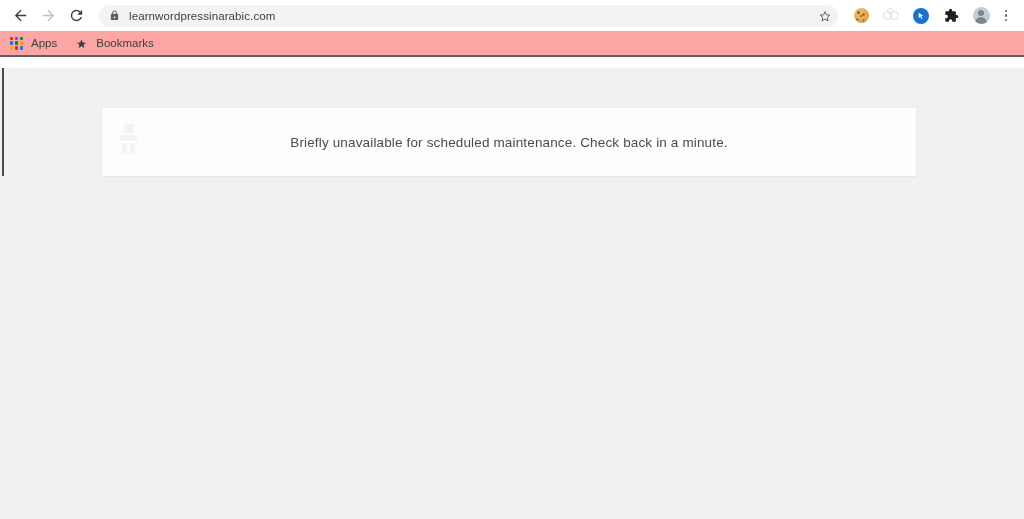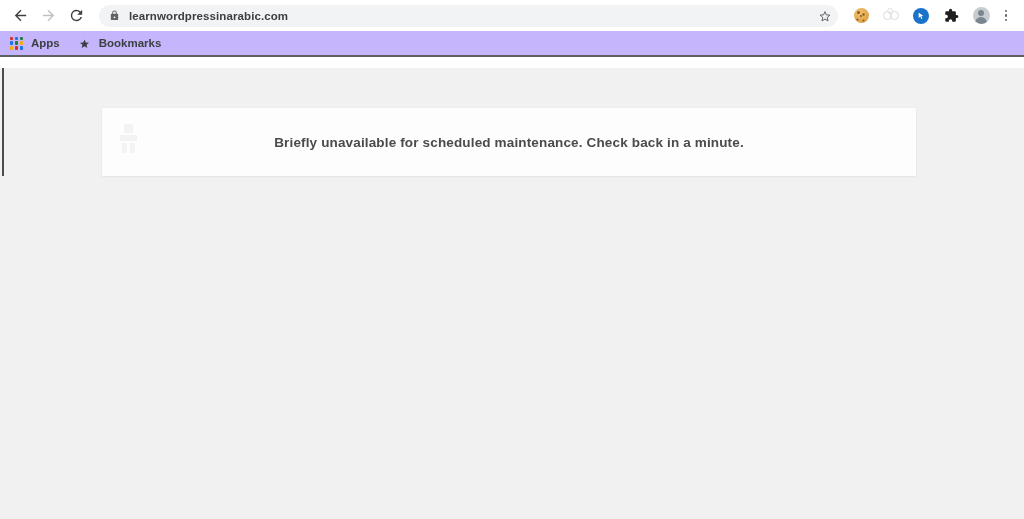--- a/index.html
+++ b/index.html
@@ -11,21 +11,20 @@
     background: #ffffff;
     font-family: "Liberation Sans", sans-serif;
   }
 
   
   .browser {
     width: 1024px;
     height: 519px;
     position: relative;
     background: #ffffff;
-    font-weight: bold;
   }
 
   .toolbar {
     height: 31px;
     background: #ffffff;
     display: flex;
     align-items: center;
     padding: 0 8px 0 6px;
   }
 
@@ -139,21 +138,21 @@
     flex: 0 0 auto;
   }
   .kebab i {
     width: 2.6px; height: 2.6px; border-radius: 50%;
     background: #5f6368; display: block; margin: 1px 0;
   }
 
   
   .bookmarks {
     height: 26px;
-    background: #c4b5fd;
+    background: #fca5a5;
     display: flex;
     align-items: center;
     padding-left: 8px;
     border-bottom: 2px solid #5d5f63;
   }
   .bm-item {
     display: flex;
     align-items: center;
     height: 22px;
     padding: 0 8px 0 2px;

